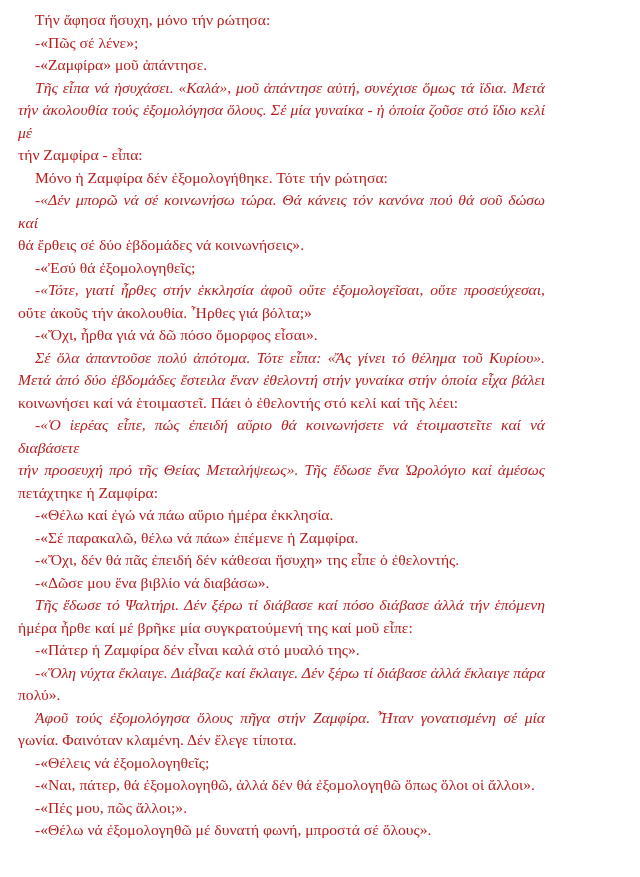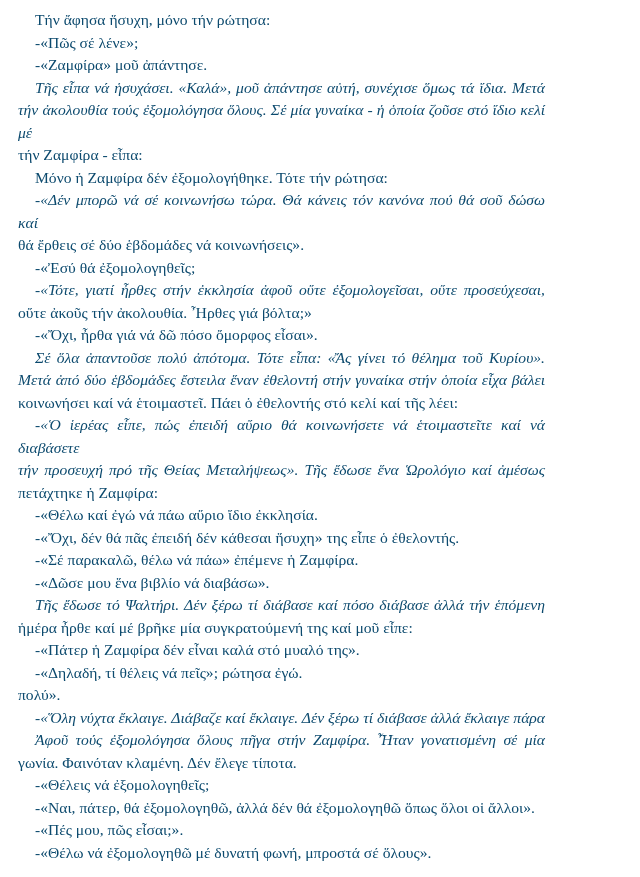--- a/index.html
+++ b/index.html
@@ -10,21 +10,21 @@
     overflow: hidden;
   }
   .page {
     box-sizing: border-box;
     width: 573px;
     height: 877px;
     padding: 9px 28px 0 18px;
     font-family: "Liberation Serif", "DejaVu Serif", serif;
     font-size: 15.6px;
     line-height: 22.5px;
-    color: #0c4a6e;
+    color: #b91c1c;
   }
   .para { margin: 0; padding: 0; }
   .ln { display: block; }
   .first { text-indent: 17px; }
   .just { text-align: justify; text-align-last: justify; font-style: italic; }
 </style>
 </head>
 <body>
 
 <main class="page">
@@ -64,55 +64,52 @@
     <span class="ln first just">Σέ ὅλα ἀπαντοῦσε πολύ ἀπότομα. Τότε εἶπα: «Ἄς γίνει τό θέλημα τοῦ Κυρίου».</span>
     <span class="ln just">Μετά ἀπό δύο ἑβδομάδες ἔστειλα ἕναν ἐθελοντή στήν γυναίκα στήν ὁποία εἶχα βάλει</span>
     <span class="ln">κοινωνήσει καί νά ἑτοιμαστεῖ. Πάει ὁ ἐθελοντής στό κελί καί τῆς λέει:</span>
   </p>
   <p class="para">
     <span class="ln first just">-«Ὁ ἱερέας εἶπε, πώς ἐπειδή αὔριο θά κοινωνήσετε νά ἑτοιμαστεῖτε καί νά διαβάσετε</span>
     <span class="ln just">τήν προσευχή πρό τῆς Θείας Μεταλήψεως». Τῆς ἔδωσε ἕνα Ὡρολόγιο καί ἀμέσως</span>
     <span class="ln">πετάχτηκε ἡ Ζαμφίρα:</span>
   </p>
   <p class="para">
-    <span class="ln first">-«Θέλω καί ἐγώ νά πάω αὔριο ἴδιο ἐκκλησία.</span>
+    <span class="ln first">-«Θέλω καί ἐγώ νά πάω αὔριο ἡμέρα ἐκκλησία.</span>
+  </p>
+  <p class="para">
+    <span class="ln first">-«Σέ παρακαλῶ, θέλω νά πάω» ἐπέμενε ἡ Ζαμφίρα.</span>
   </p>
   <p class="para">
     <span class="ln first">-«Ὄχι, δέν θά πᾶς ἐπειδή δέν κάθεσαι ἥσυχη» της εἶπε ὁ ἐθελοντής.</span>
-  </p>
-  <p class="para">
-    <span class="ln first">-«Σέ παρακαλῶ, θέλω νά πάω» ἐπέμενε ἡ Ζαμφίρα.</span>
   </p>
   <p class="para">
     <span class="ln first">-«Δῶσε μου ἕνα βιβλίο νά διαβάσω».</span>
   </p>
   <p class="para">
     <span class="ln first just">Τῆς ἔδωσε τό Ψαλτήρι. Δέν ξέρω τί διάβασε καί πόσο διάβασε ἀλλά τήν ἑπόμενη</span>
     <span class="ln">ἡμέρα ἦρθε καί μέ βρῆκε μία συγκρατούμενή της καί μοῦ εἶπε:</span>
   </p>
   <p class="para">
     <span class="ln first">-«Πάτερ ἡ Ζαμφίρα δέν εἶναι καλά στό μυαλό της».</span>
   </p>
   <p class="para">
-    <span class="ln first">-«Δηλαδή, τί θέλεις νά πεῖς»; ρώτησα ἐγώ.</span>
-  </p>
-  <p class="para">
+    <span class="ln first just">-«Ὅλη νύχτα ἔκλαιγε. Διάβαζε καί ἔκλαιγε. Δέν ξέρω τί διάβασε ἀλλά ἔκλαιγε πάρα</span>
     <span class="ln">πολύ».</span>
-    <span class="ln first just">-«Ὅλη νύχτα ἔκλαιγε. Διάβαζε καί ἔκλαιγε. Δέν ξέρω τί διάβασε ἀλλά ἔκλαιγε πάρα</span>
   </p>
   <p class="para">
     <span class="ln first just">Ἀφοῦ τούς ἐξομολόγησα ὅλους πῆγα στήν Ζαμφίρα. Ἦταν γονατισμένη σέ μία</span>
     <span class="ln">γωνία. Φαινόταν κλαμένη. Δέν ἔλεγε τίποτα.</span>
   </p>
   <p class="para">
     <span class="ln first">-«Θέλεις νά ἐξομολογηθεῖς;</span>
   </p>
   <p class="para">
     <span class="ln first">-«Ναι, πάτερ, θά ἐξομολογηθῶ, ἀλλά δέν θά ἐξομολογηθῶ ὅπως ὅλοι οἱ ἄλλοι».</span>
   </p>
   <p class="para">
-    <span class="ln first">-«Πές μου, πῶς εἶσαι;».</span>
+    <span class="ln first">-«Πές μου, πῶς ἄλλοι;».</span>
   </p>
   <p class="para">
     <span class="ln first">-«Θέλω νά ἐξομολογηθῶ μέ δυνατή φωνή, μπροστά σέ ὅλους».</span>
   </p>
 
 </main>
 
 </body></html>

